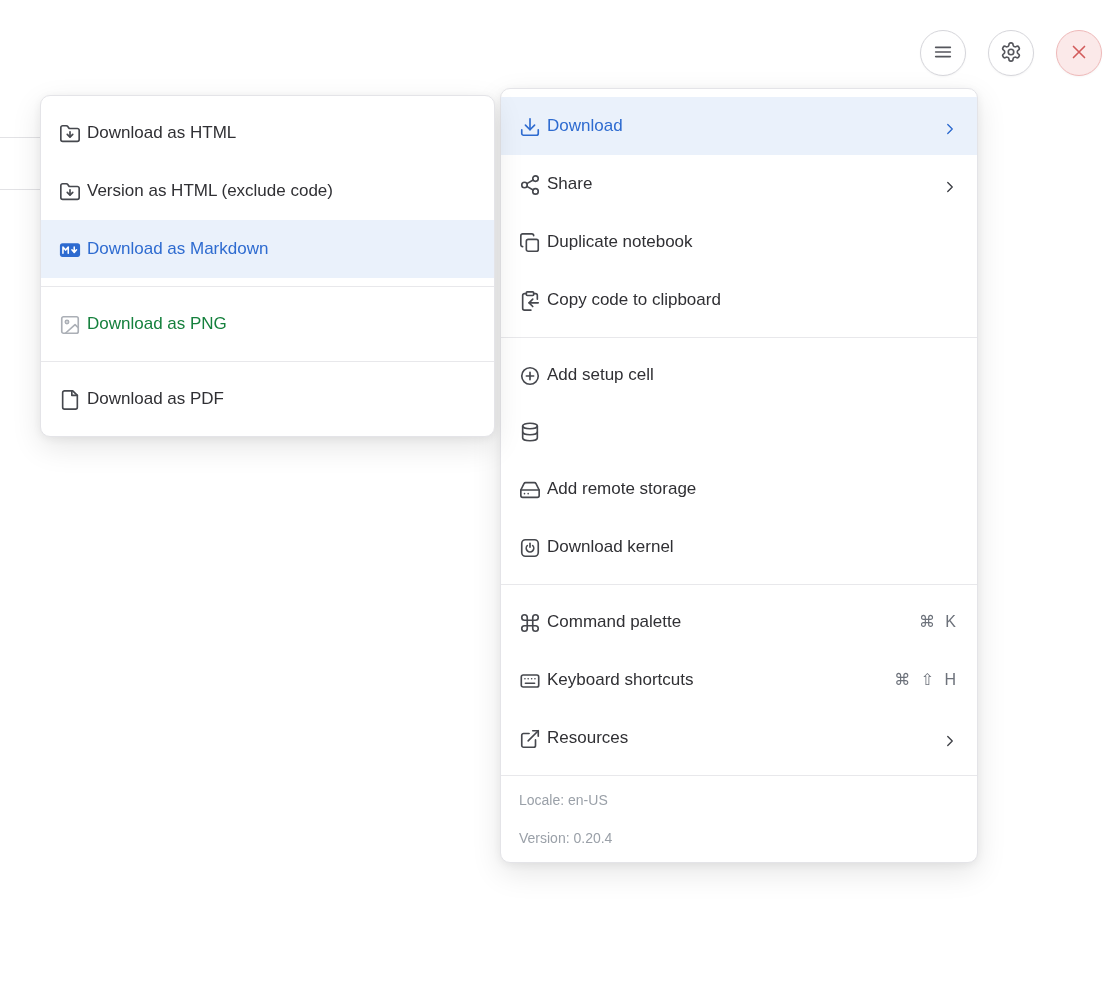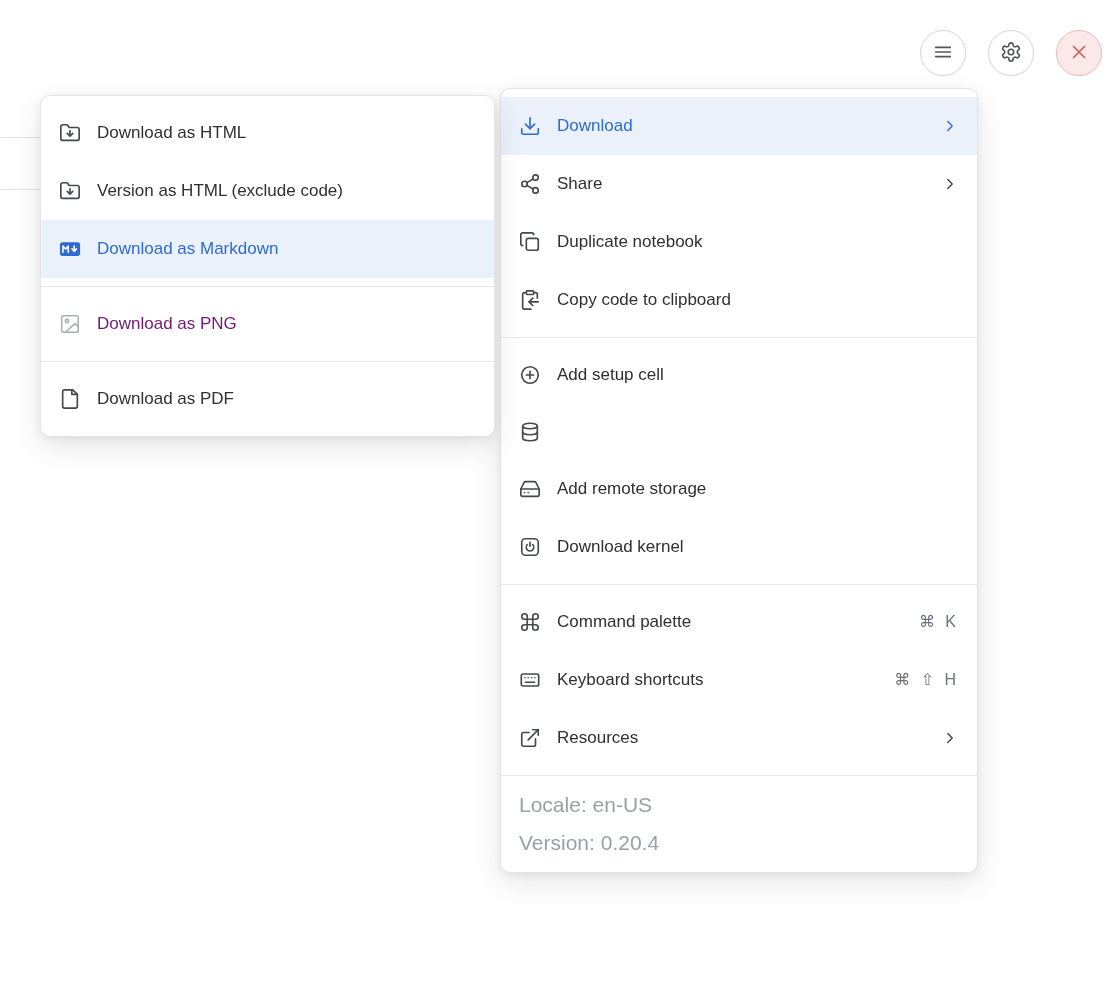--- a/index.html
+++ b/index.html
@@ -21,32 +21,32 @@
   .circle-btn svg{width:22px;height:22px}
   .circle-btn.danger{background:var(--danger-bg);border-color:#efb9b9;color:var(--danger)}
   
   .panel{position:absolute;background:#fff;border:1px solid #e4e4e8;border-radius:10px;
     box-shadow:0 10px 30px rgba(0,0,0,.10),0 2px 8px rgba(0,0,0,.06);
     font-size:17px;overflow:hidden}
   .mainmenu{left:500px;top:88px;width:478px;z-index:2}
   .submenu{left:40px;top:95px;width:455px;z-index:3}
   .group{padding:8px 0}
   .group.sep{border-top:1px solid #e8e8eb}
-  .item{display:flex;align-items:center;gap:16px;padding:17px 18px;line-height:24px;cursor:pointer}
+  .item{display:flex;align-items:flex-end;gap:6px;padding:17px 18px;line-height:24px;cursor:pointer}
   .item .ic{width:22px;height:22px;flex:0 0 22px;display:flex;align-items:center;justify-content:center;color:#46484e}
   .item .ic svg{width:100%;height:100%}
   .item .lbl{flex:1;white-space:nowrap;overflow:hidden;text-overflow:ellipsis}
   .item .chev{width:18px;height:18px;flex:0 0 18px;margin-left:auto;color:#3f4147;display:flex}
   .item .chev svg{width:100%;height:100%}
   .item .shortcut{margin-left:auto;color:#6d727b;font-size:16px;letter-spacing:3px;white-space:nowrap}
   .item.highlight{background:var(--accent-bg);color:var(--accent)}
   .item.highlight .ic,.item.highlight .chev{color:var(--accent)}
-  .item.disabled{color:#701a75;cursor:default}
+  .item.disabled{color:#15803d;cursor:default}
   .item.disabled .ic{color:#abafb6}
-  .menu-footer{border-top:1px solid #e8e8eb;padding:17px 18px;color:#9aa0a8;font-size:21px}
+  .menu-footer{border-top:1px solid #e8e8eb;padding:12px 18px;color:#9aa0a8;font-size:14px}
   .menu-footer .foot-line{line-height:24px}
   .menu-footer .foot-line + .foot-line{margin-top:14px}
 </style>
 </head>
 <body>
 
 <div class="edge-lines"></div>
 
 <div class="topbar">
   <button class="circle-btn">

